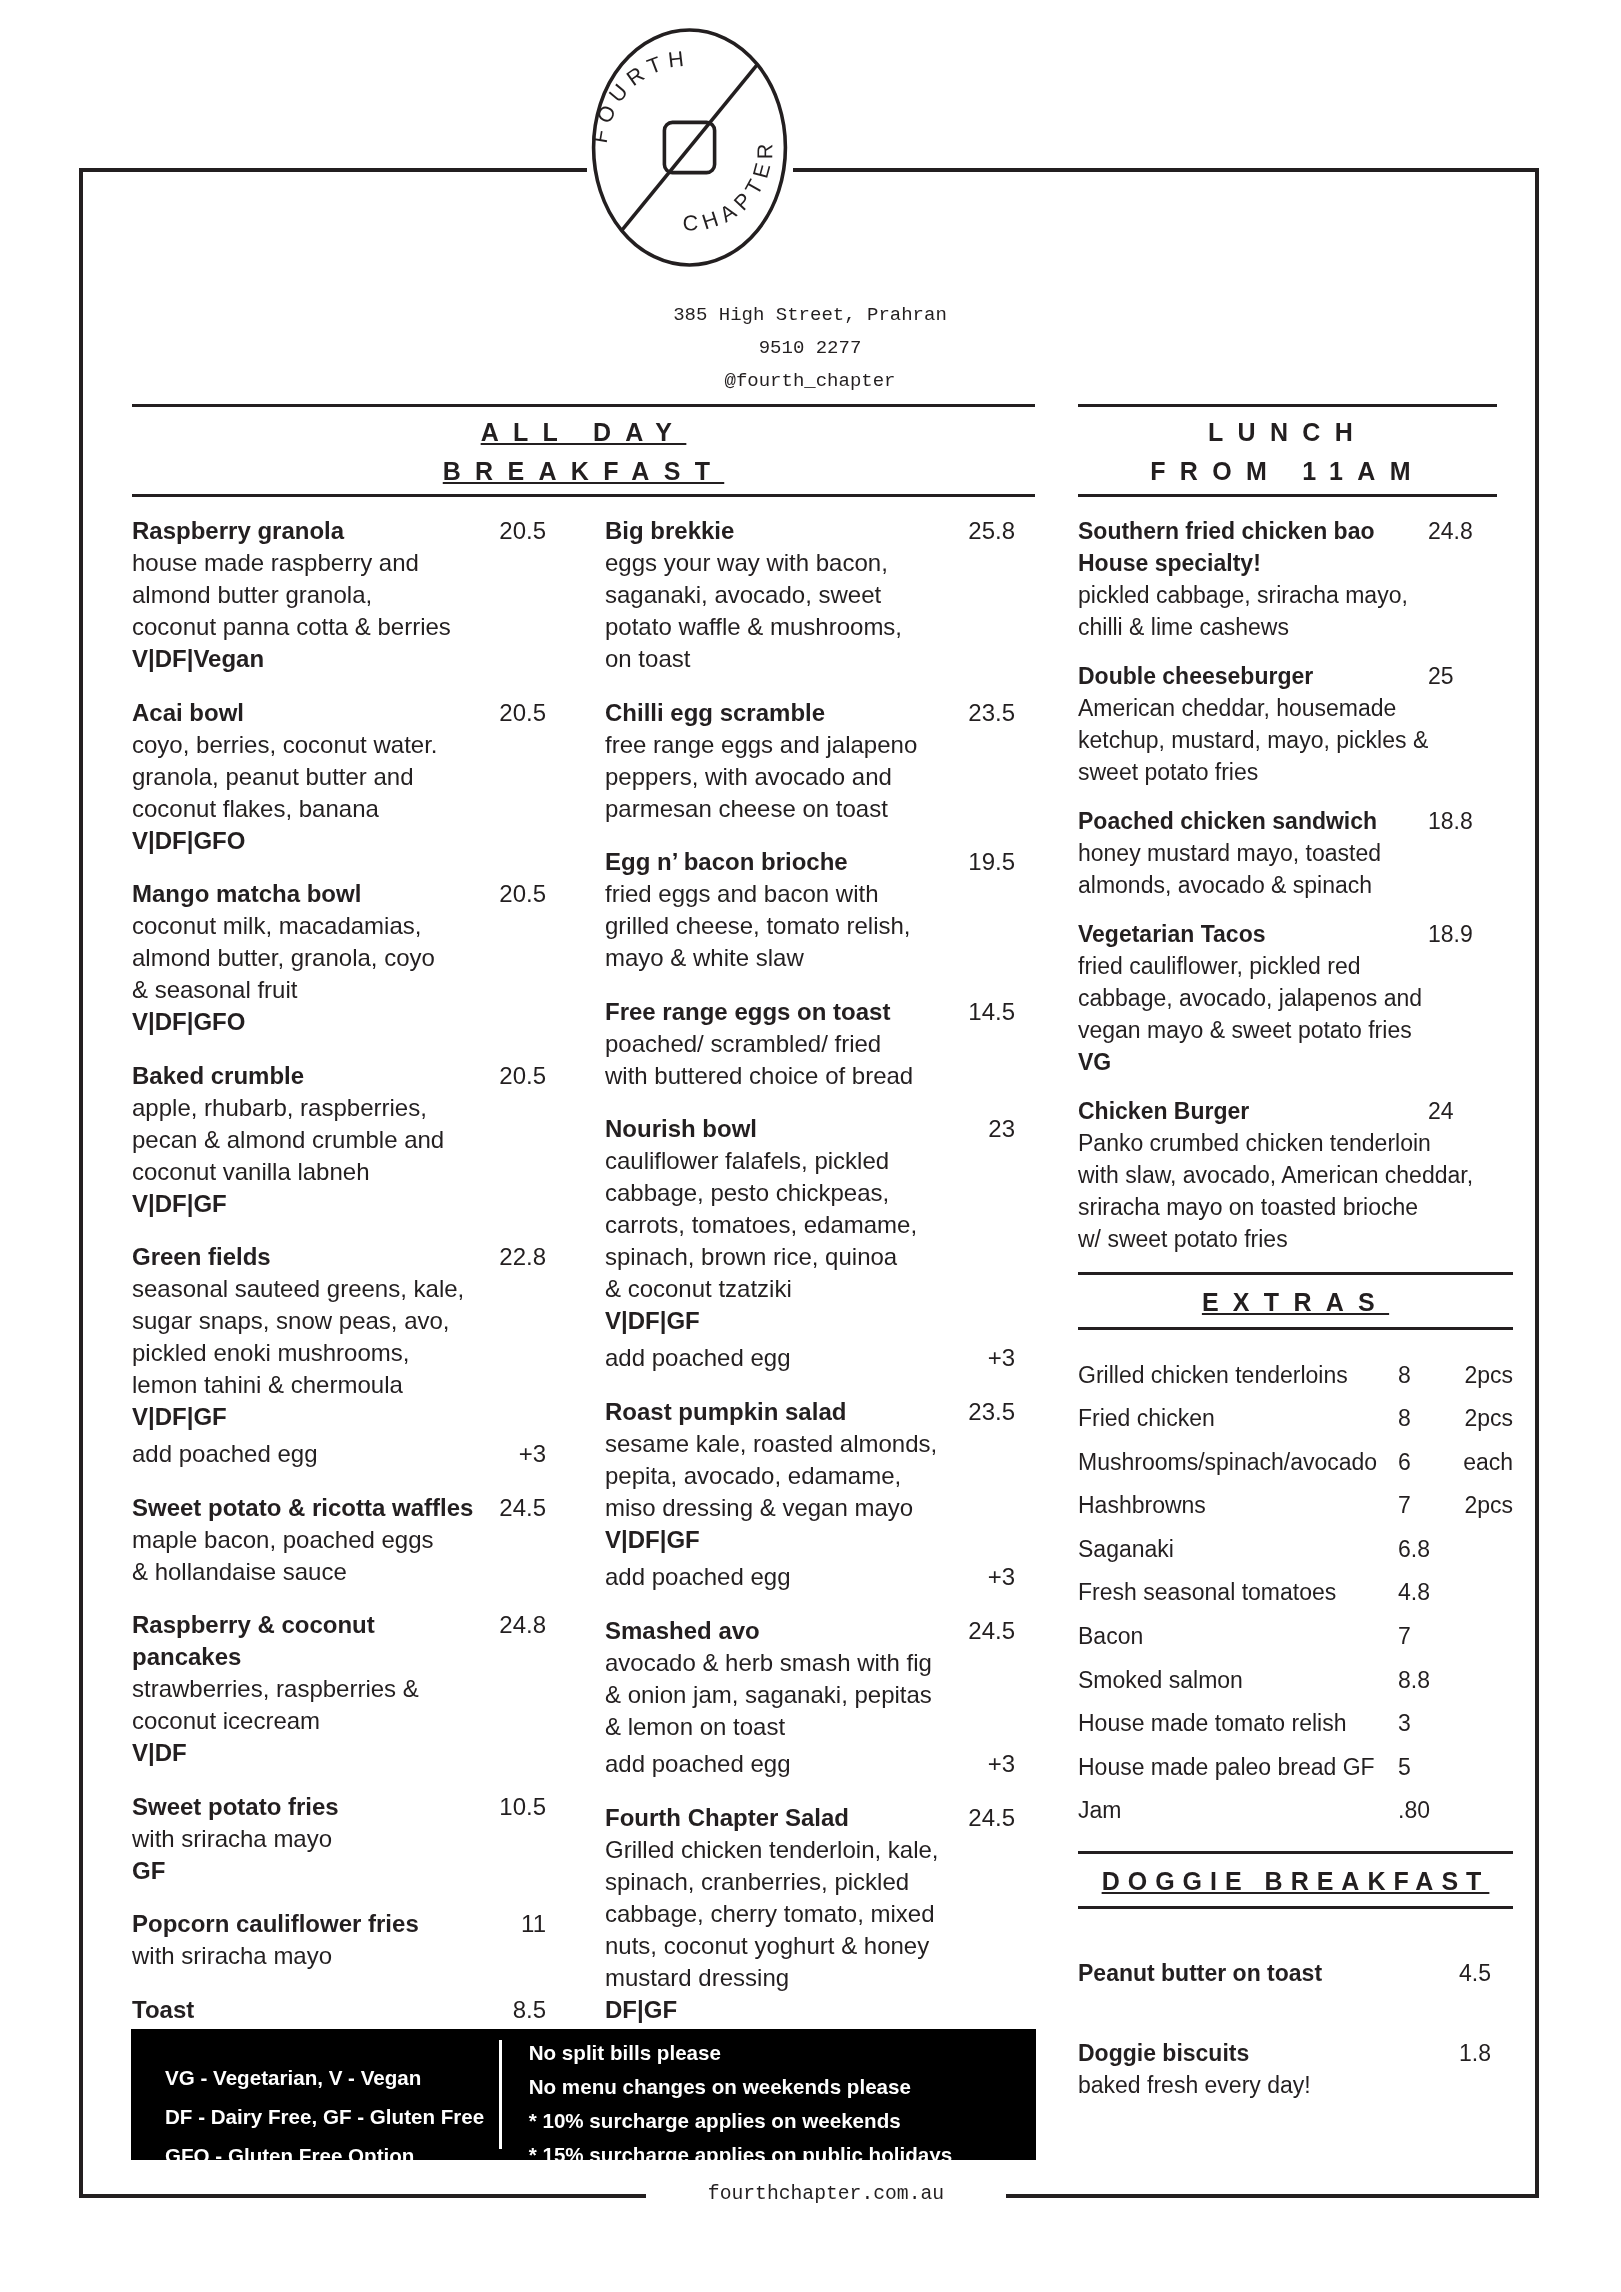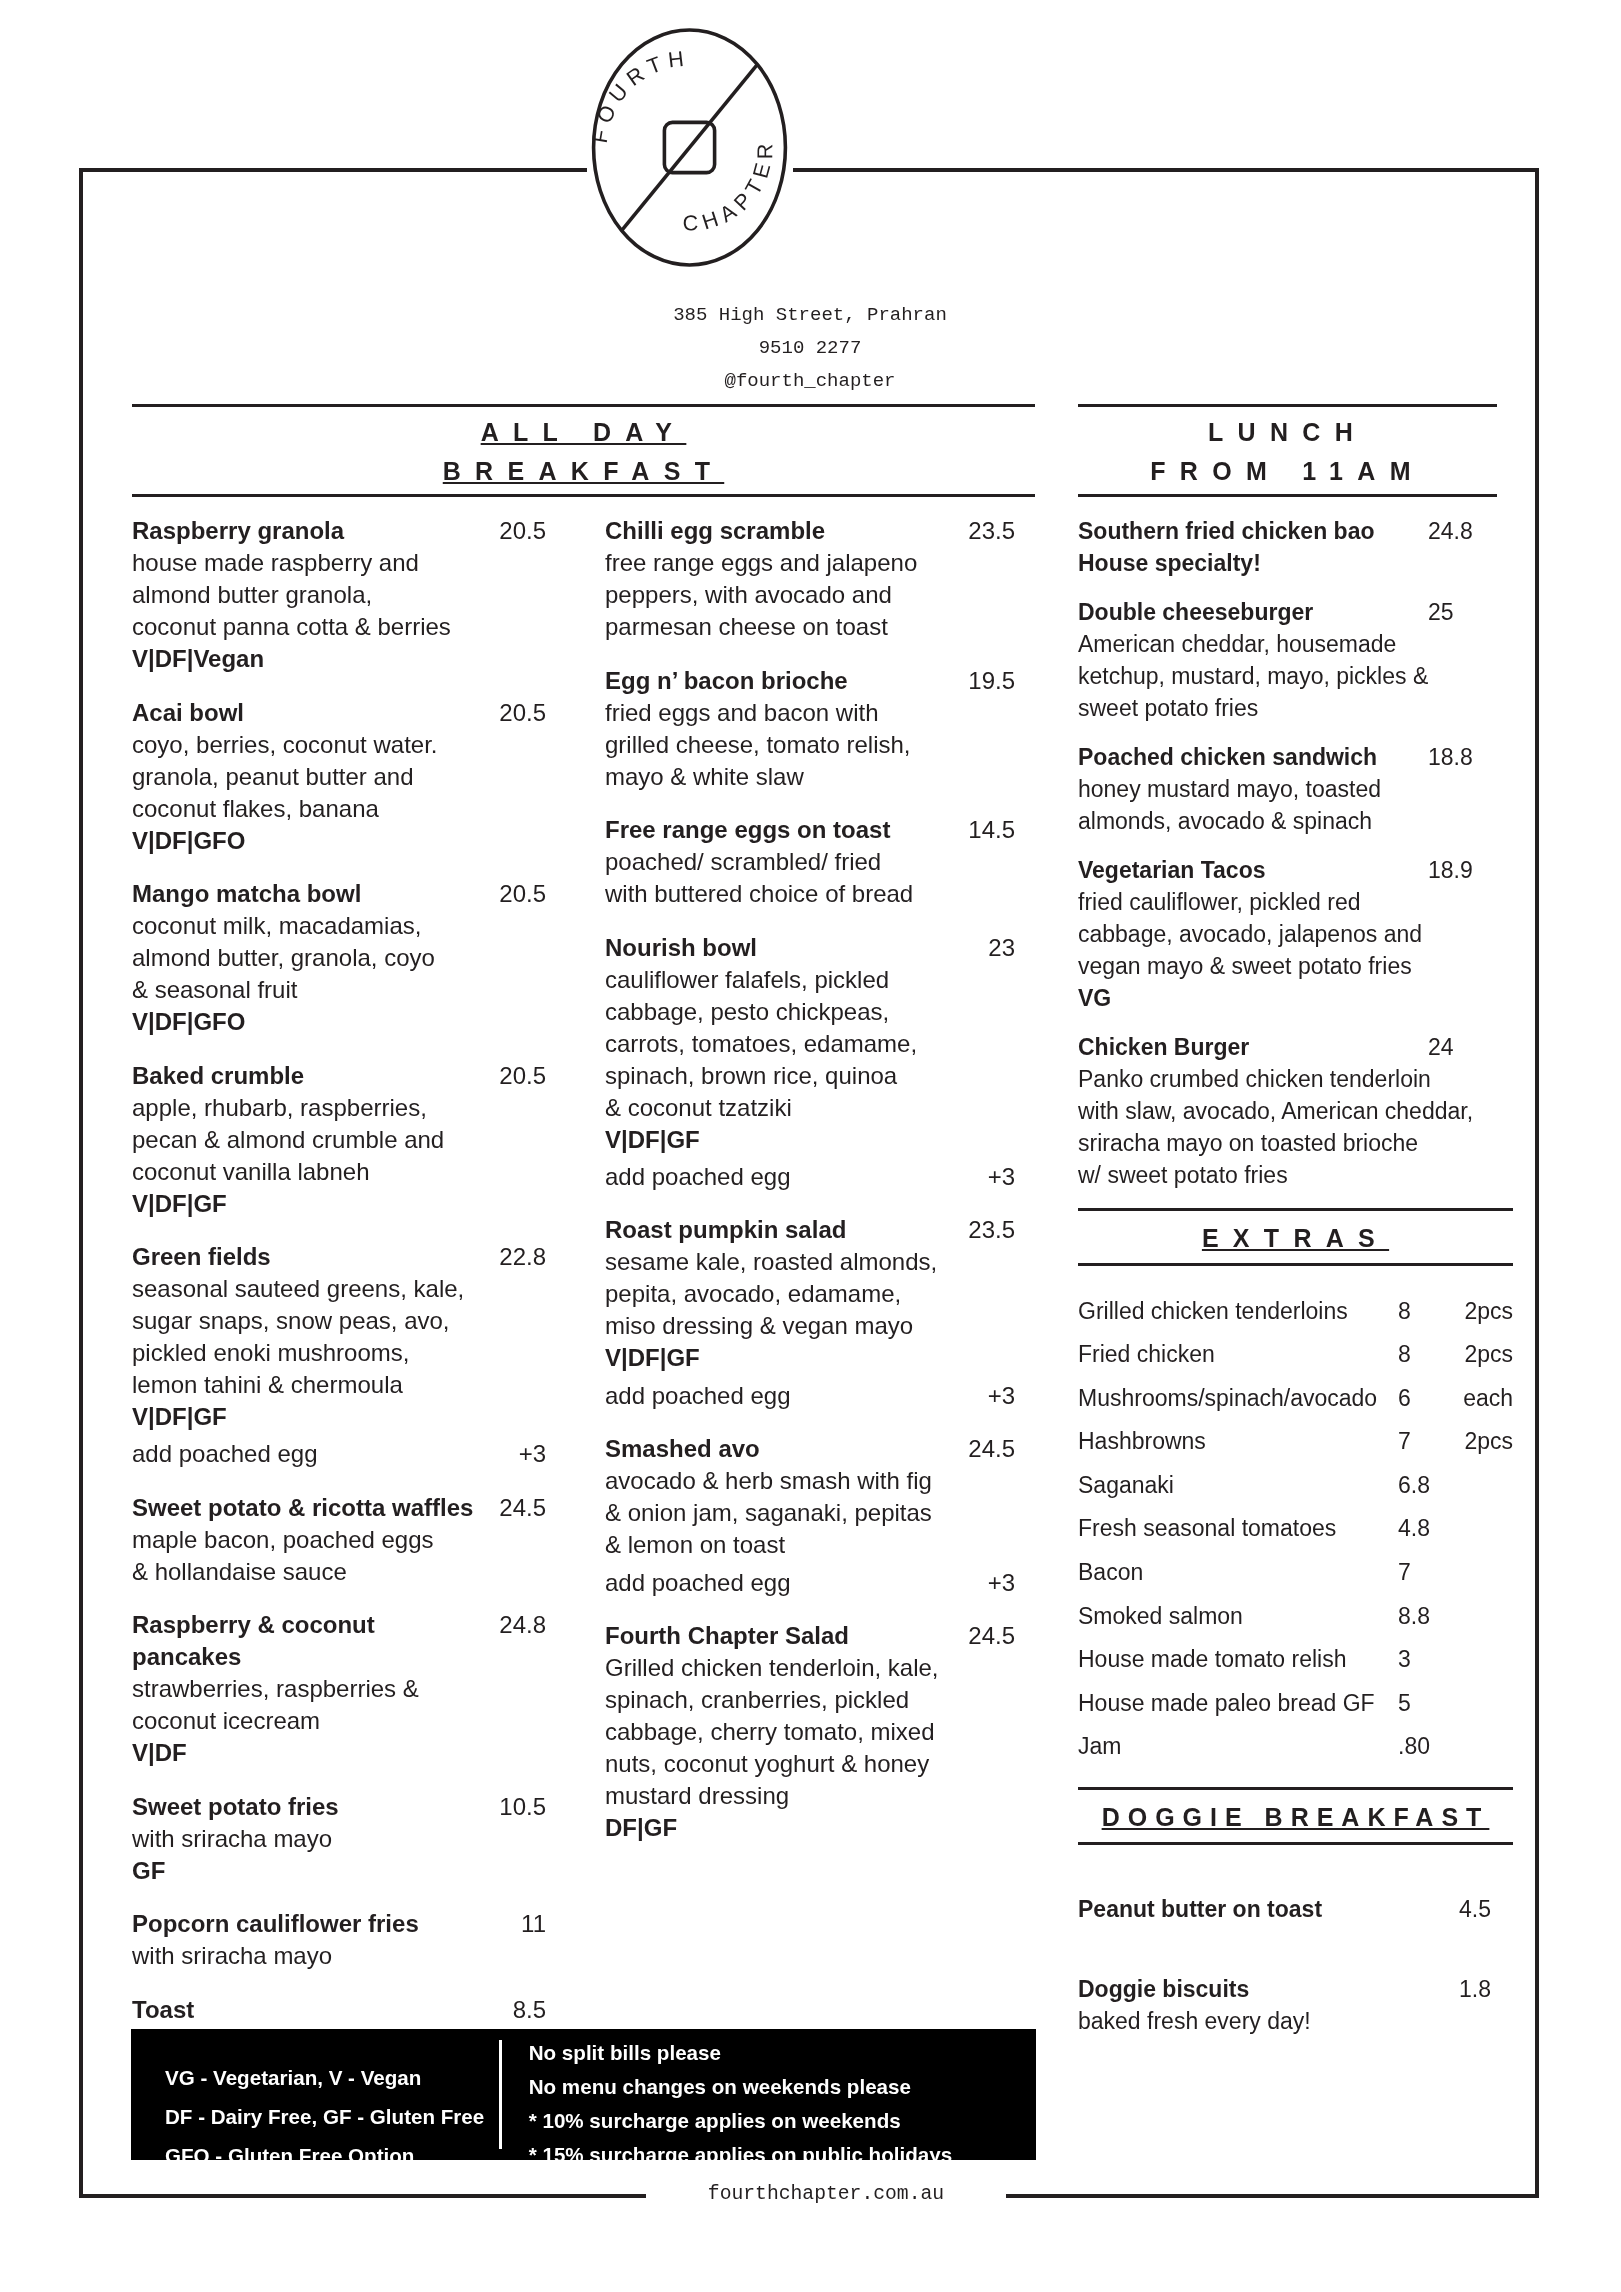--- a/index.html
+++ b/index.html
@@ -245,20 +245,32 @@
         </div>
 
         <div class="idesc">sourdough or rye
 w/ your choice of preserves</div>
 
       </div>
     </div>
 
   <div class="menu-col" id="col2">
 
+      <div class="item">
+        <div class="irow">
+          <div class="iname">Big brekkie</div>
+          <div class="iprice">25.8</div>
+        </div>
+
+        <div class="idesc">eggs your way with bacon,
+saganaki, avocado, sweet
+potato waffle &amp; mushrooms,
+on toast</div>
+
+      </div>
 
       <div class="item">
         <div class="irow">
           <div class="iname">Chilli egg scramble</div>
           <div class="iprice">23.5</div>
         </div>
 
         <div class="idesc">free range eggs and jalapeno
 peppers, with avocado and
 parmesan cheese on toast</div>
@@ -357,20 +369,22 @@
   <div class="menu-col" id="col3">
 
     <div>
 
         <div class="item">
           <div class="irow">
             <div class="iname">Southern fried chicken bao</div>
             <div class="iprice">24.8</div>
           </div>
           <div class="isub">House specialty!</div>
+          <div class="idesc">pickled cabbage, sriracha mayo,
+chilli &amp; lime cashews</div>
 
         </div>
 
         <div class="item">
           <div class="irow">
             <div class="iname">Double cheeseburger</div>
             <div class="iprice">25</div>
           </div>
 
           <div class="idesc">American cheddar, housemade

